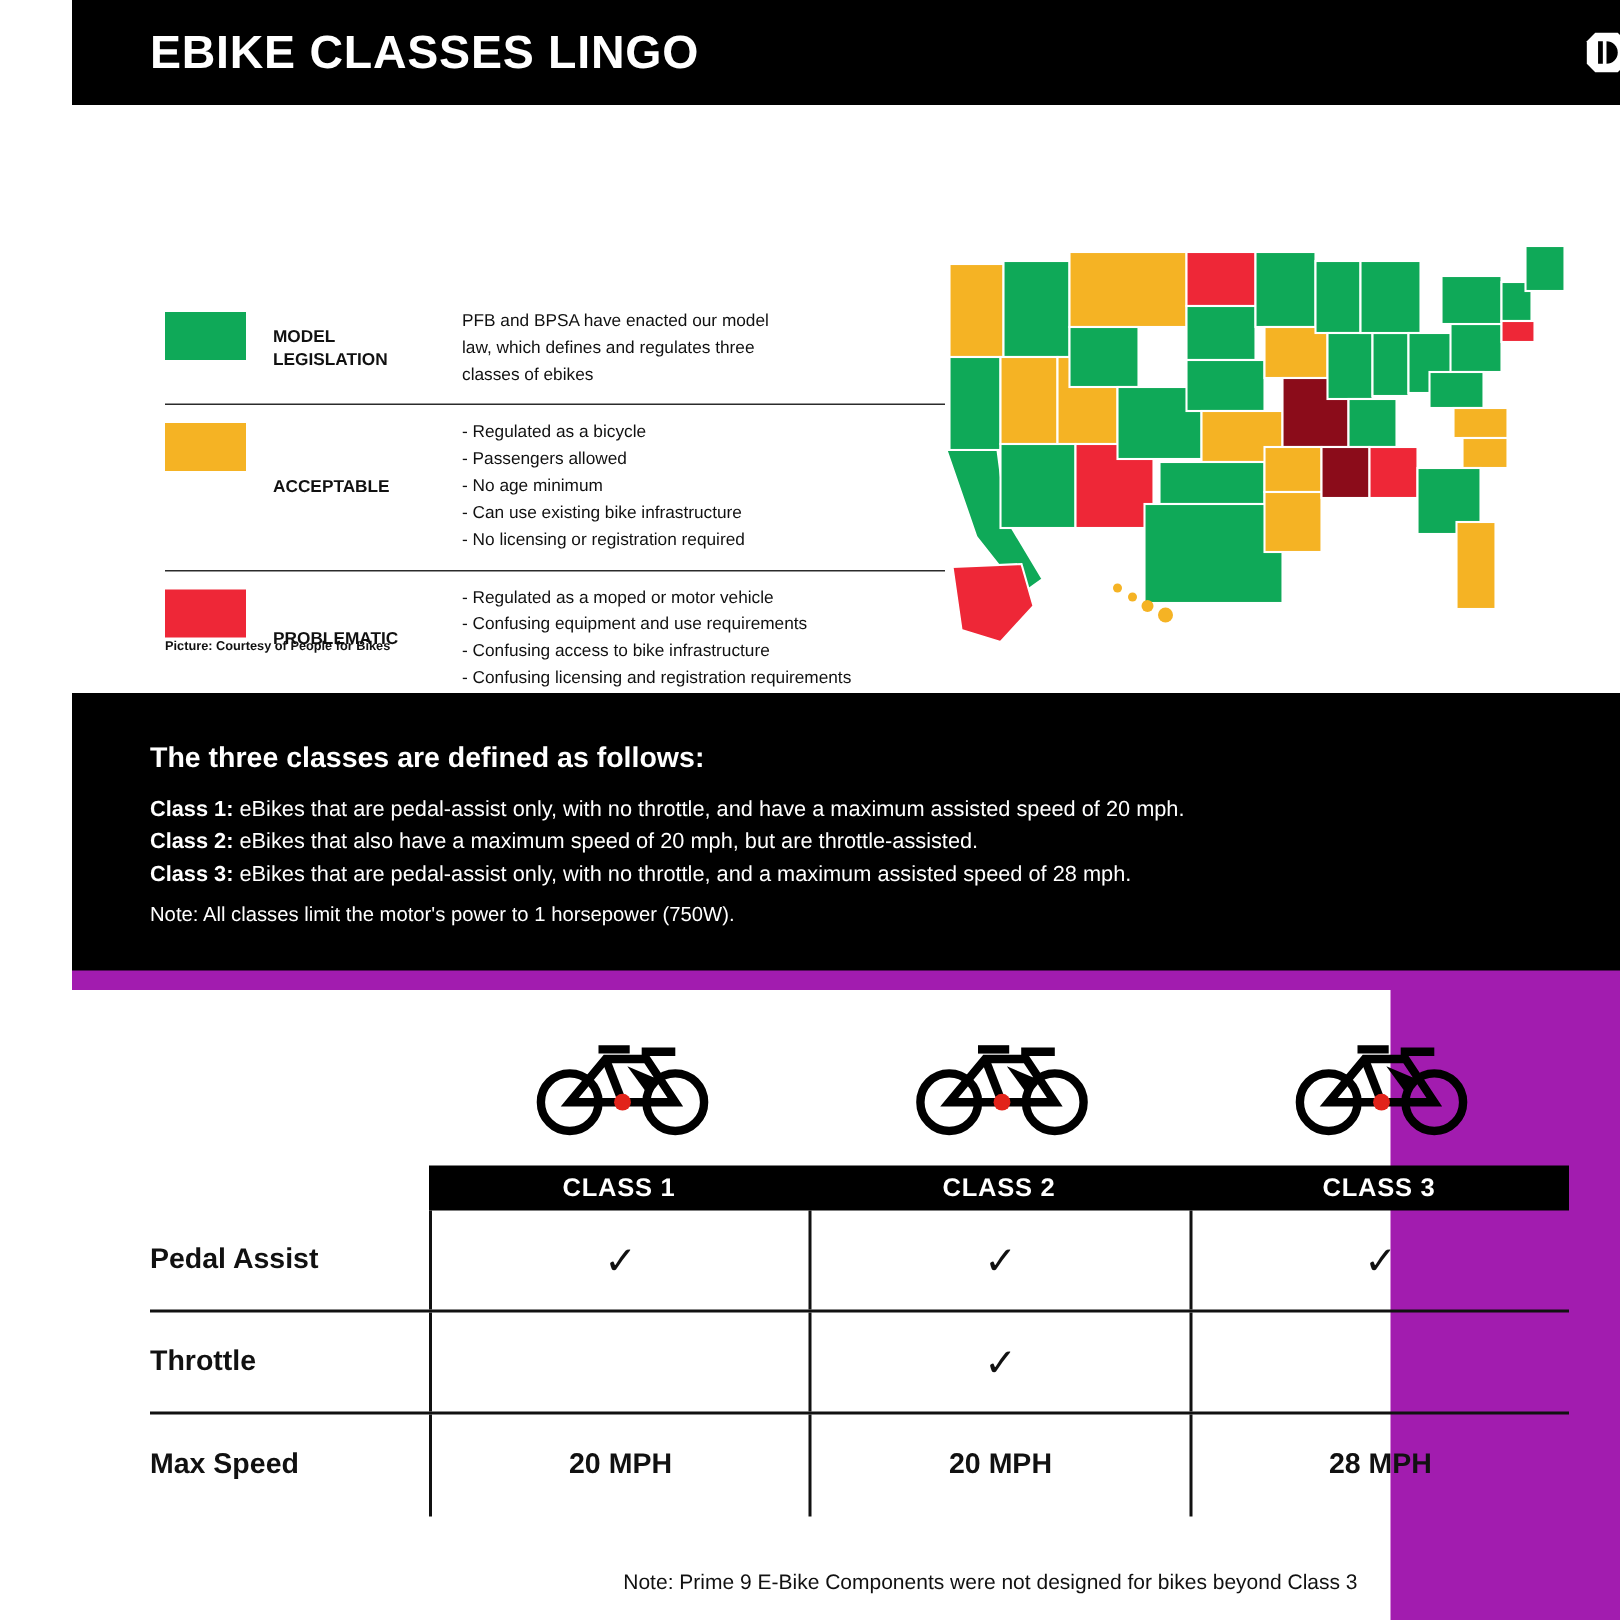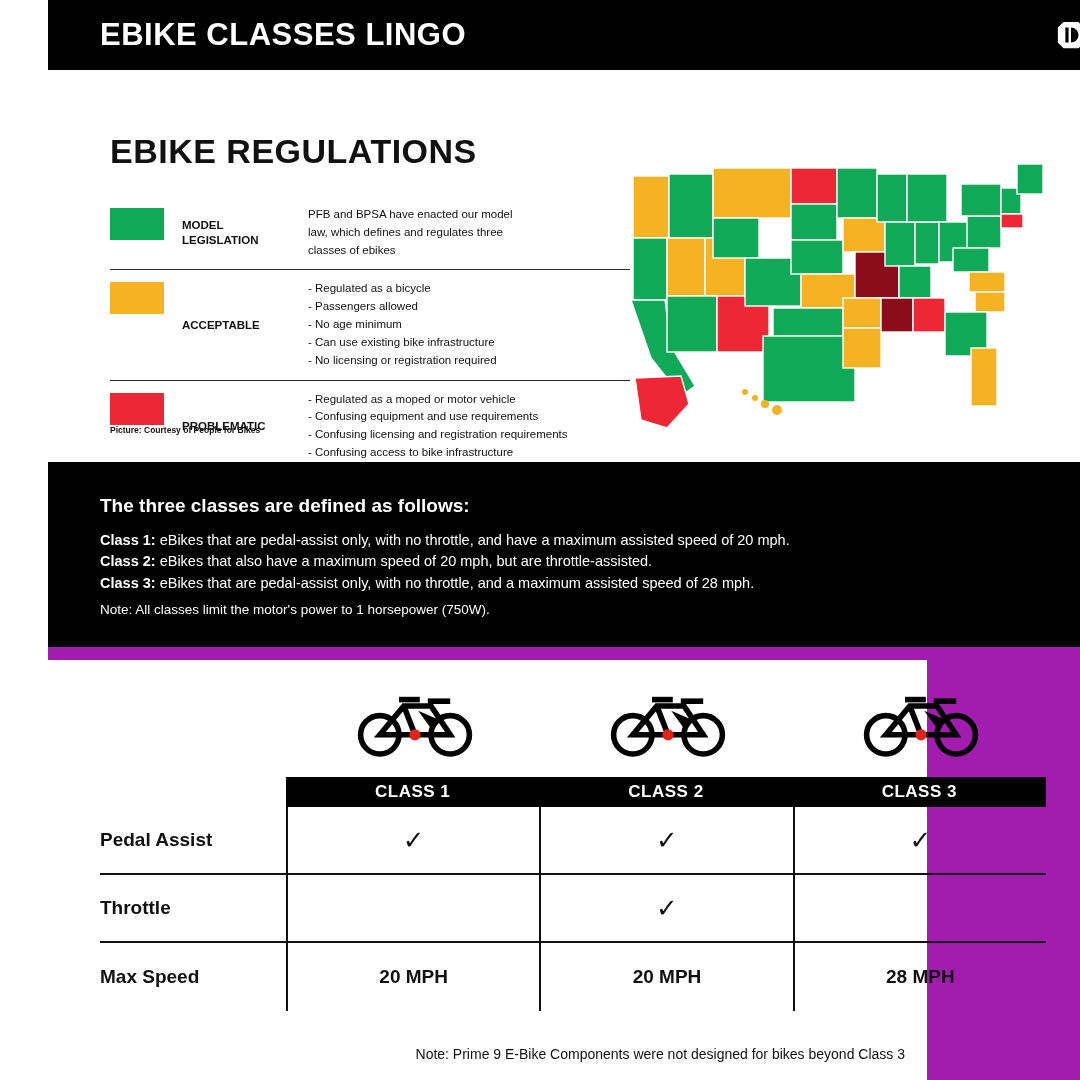--- a/index.html
+++ b/index.html
@@ -114,21 +114,20 @@
     <span class="brand-logo">
       <svg viewBox="0 0 32 32" xmlns="http://www.w3.org/2000/svg">
         <path d="M8 2 L24 2 L30 8 L30 24 L24 30 L8 30 L2 24 L2 8 Z" fill="#fff"></path>
         <rect x="10" y="8" width="3.4" height="16" fill="#000"></rect>
         <path d="M16 8 a8 8 0 0 1 0 16 Z" fill="#000"></path>
       </svg>
     </span>
   </div>
 
   <div class="reg-section">
-    <div class="reg-title">EBIKE REGULATIONS</div>
 
     <div class="legend">
 
       <div class="legend-row">
         <div class="swatch" style="background:#0FA958"></div>
         <div class="legend-label">
           <div>MODEL</div>
           <div>LEGISLATION</div>
         </div>
         <div class="legend-desc">
@@ -153,22 +152,22 @@
       </div>
 
       <div class="legend-row">
         <div class="swatch" style="background:#EE2737"></div>
         <div class="legend-label">
           <div>PROBLEMATIC</div>
         </div>
         <div class="legend-desc">
           <div>- Regulated as a moped or motor vehicle</div>
           <div>- Confusing equipment and use requirements</div>
+          <div>- Confusing access to bike infrastructure</div>
           <div>- Confusing licensing and registration requirements</div>
-          <div>- Confusing access to bike infrastructure</div>
         </div>
       </div>
 
     </div>
 
     <div class="credit">Picture: Courtesy of People for Bikes</div>
 
     <div class="map-wrap">
       <svg viewBox="0 0 470 330" xmlns="http://www.w3.org/2000/svg">
         <g stroke="#ffffff" stroke-width="1.4">

